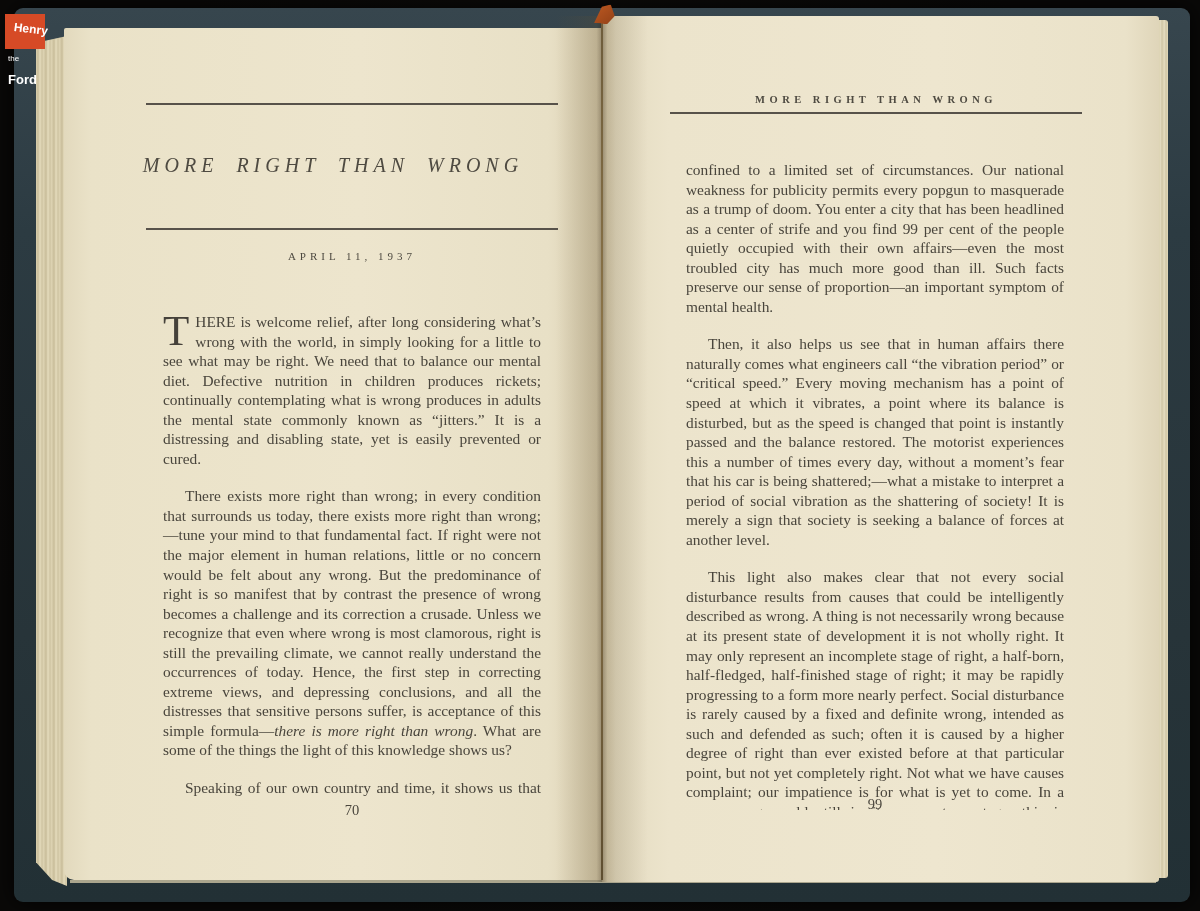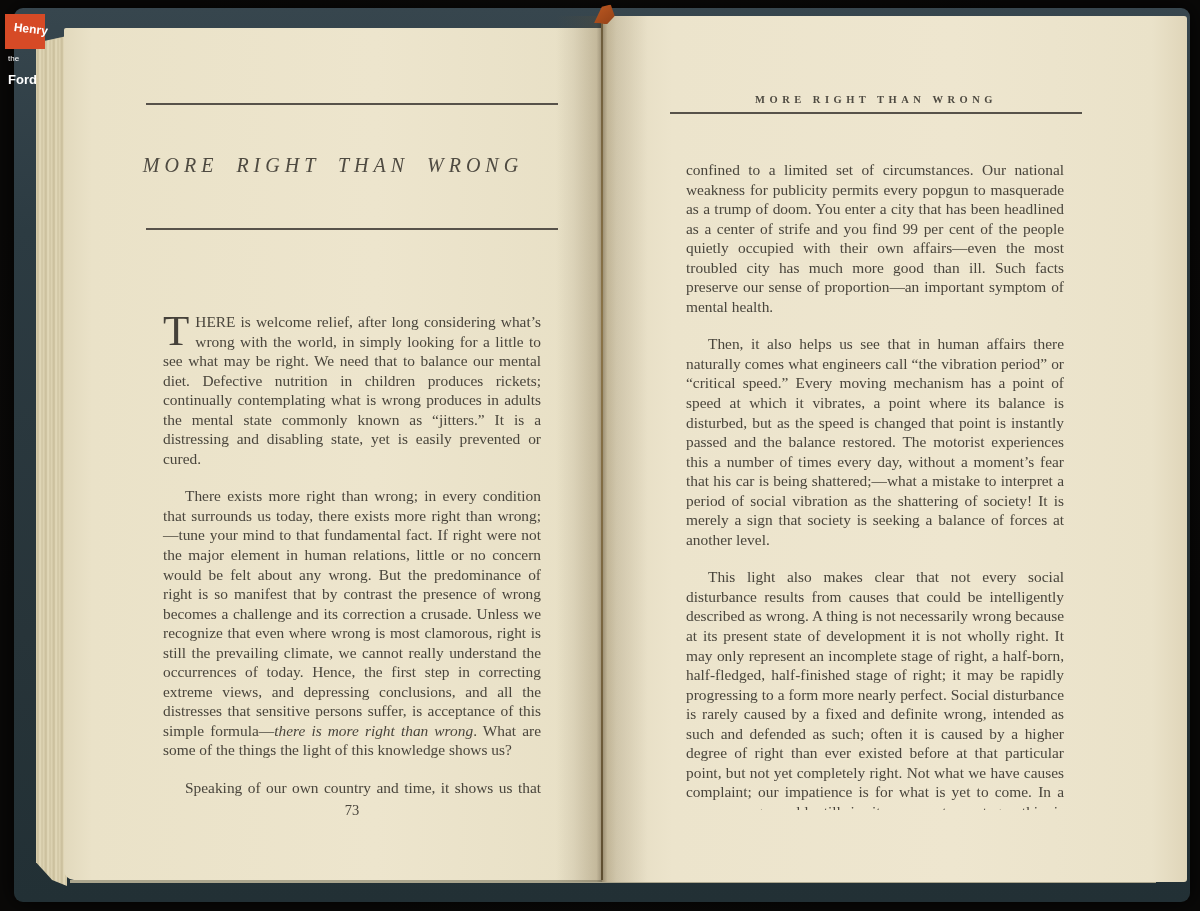--- a/index.html
+++ b/index.html
@@ -18,21 +18,21 @@
   
   .edge-stack-left{position:absolute;left:36px;top:36px;width:31px;height:850px;
     background:repeating-linear-gradient(90deg,
       #d9cfae 0px,#c8bc99 2px,#e5dcbd 4px,#cfc4a2 6px,#e0d6b6 8px);
     clip-path:polygon(0 0.8%,100% 0,100% 100%,52% 99.3%,0 97.2%);}
   
   .edge-stack-right{position:absolute;left:1156px;top:20px;width:12px;height:858px;
     background:repeating-linear-gradient(90deg,#e8e0c6 0px,#cfc5a4 2px,#e3dabc 4px);
     border-radius:0 3px 3px 0;}
   
-  .page{position:absolute;color:#48443b;padding-left:28px;}
+  .page{position:absolute;color:#48443b;}
   .page-left{left:64px;top:28px;width:538px;height:852px;
     background:linear-gradient(90deg,#e2d9bd 0%,#eae2c8 5%,#ede5cd 55%,#e8e0c6 90%,#d6caab 99.6%);
     border-radius:2px 0 0 10px;}
   .page-right{left:602px;top:16px;width:557px;height:866px;
     background:linear-gradient(90deg,#d4c8a8 0%,#e4dbc1 2.5%,#ece4cc 12%,#eee6cf 60%,#eae2c9 94%,#dfd5b9 100%);
     border-radius:0 3px 3px 0;}
   .bottom-edge{position:absolute;left:70px;top:880px;width:1086px;height:3px;
     background:#cdc3a4;opacity:.8;}
   
   .gutter-shadow{position:absolute;left:556px;top:16px;width:92px;height:866px;pointer-events:none;
@@ -80,36 +80,38 @@
 <div class="stage">
   <div class="cover"></div>
   <div class="edge-stack-left"></div>
   <div class="edge-stack-right"></div>
   <div class="bottom-edge"></div>
 
   <div class="page page-left">
     <div class="rule rule-top"></div>
     <div class="chapter-title">MORE RIGHT THAN WRONG</div>
     <div class="rule rule-mid"></div>
+    <div class="date-line">APRIL 11, 1937</div>
     <div class="body-text left-body">
         <p class="para first"><span class="dropcap">T</span><span>HERE is welcome relief, after long considering what’s wrong with the world, in simply looking for a little to see what may be right. We need that to balance our mental diet. Defective nutrition in children produces rickets; continually contemplating what is wrong produces in adults the mental state commonly known as “jitters.” It is a distressing and disabling state, yet is easily prevented or cured.</span></p>
         <p class="para"><span>There exists more right than wrong; in every condition that surrounds us today, there exists more right than wrong;—tune your mind to that fundamental fact. If right were not the major element in human relations, little or no concern would be felt about any wrong. But the predominance of right is so manifest that by contrast the presence of wrong becomes a challenge and its correction a crusade. Unless we recognize that even where wrong is most clamorous, right is still the prevailing climate, we cannot really understand the occurrences of today. Hence, the first step in correcting extreme views, and depressing conclusions, and all the distresses that sensitive persons suffer, is acceptance of this simple formula—</span><em>there is more right than wrong</em><span>. What are some of the things the light of this knowledge shows us?</span></p>
         <p class="para"><span>Speaking of our own country and time, it shows us that current commotion is usually local and circumscribed. The report of it may be nation-wide; the thing itself is often</span></p>
       </div>
-    <div class="page-number pn-left">73</div>
+    <div class="page-number pn-left">70</div>
   </div>
 
   <div class="page page-right">
     <div class="running-head">MORE RIGHT THAN WRONG</div>
     <div class="rule head-rule"></div>
     <div class="body-text right-body">
         <p class="para first"><span>confined to a limited set of circumstances. Our national weakness for publicity permits every popgun to masquerade as a trump of doom. You enter a city that has been headlined as a center of strife and you find 99 per cent of the people quietly occupied with their own affairs—even the most troubled city has much more good than ill. Such facts preserve our sense of proportion—an important symptom of mental health.</span></p>
         <p class="para"><span>Then, it also helps us see that in human affairs there naturally comes what engineers call “the vibration period” or “critical speed.” Every moving mechanism has a point of speed at which it vibrates, a point where its balance is disturbed, but as the speed is changed that point is instantly passed and the balance restored. The motorist experiences this a number of times every day, without a moment’s fear that his car is being shattered;—what a mistake to interpret a period of social vibration as the shattering of society! It is merely a sign that society is seeking a balance of forces at another level.</span></p>
         <p class="para"><span>This light also makes clear that not every social disturbance results from causes that could be intelligently described as wrong. A thing is not necessarily wrong because at its present state of development it is not wholly right. It may only represent an incomplete stage of right, a half-born, half-fledged, half-finished stage of right; it may be rapidly progressing to a form more nearly perfect. Social disturbance is rarely caused by a fixed and definite wrong, intended as such and defended as such; often it is caused by a higher degree of right than ever existed before at that particular point, but not yet completely right. Not what we have causes complaint; our impatience is for what is yet to come. In a new, young world still in its preparatory stage, this is inevitable. Many half-completed things called wrongs are</span></p>
       </div>
+    <div class="page-number pn-right">99</div>
   </div>
 
   <div class="gutter-shadow"></div>
   <div class="gutter-line"></div>
   <div class="headband"></div>
 
   <div class="logo">
     <span class="the">the</span>
     <span class="henry">Henry</span>
     <span class="ford">Ford</span>

